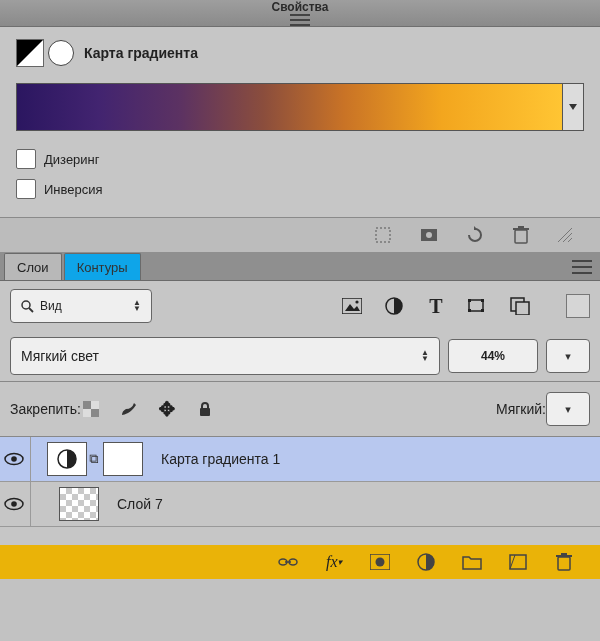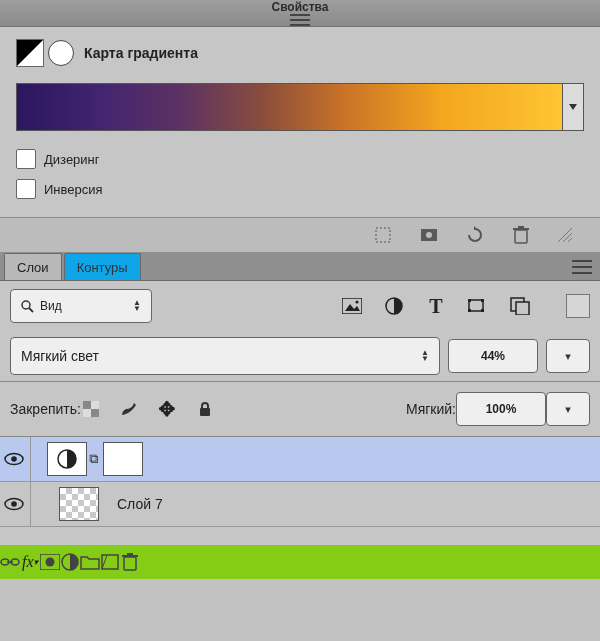--- a/index.html
+++ b/index.html
@@ -55,21 +55,21 @@
   .sep{width:1px;height:44px;background:#9a9a9a;margin-right:6px;}
   .thumb{width:38px;height:32px;border:1px solid #555;background:#fff;display:flex;align-items:center;justify-content:center;font-size:16px;}
   .thumb.checker{background:repeating-conic-gradient(#c9c9c9 0% 25%,#fff 0% 50%) 0 0/12px 12px;}
   .thumb.photo{background:linear-gradient(135deg,#5b3e34,#3b5940,#7b5a3a);}
   .link{width:14px;text-align:center;font-size:13px;color:#333;}
   .mask{width:38px;height:32px;border:1px solid #555;background:#fff;margin-left:2px;}
   .layer .name{margin-left:18px;font-size:14px;}
   .layer .name.italic{font-style:italic;}
   .layer .lock-r{margin-left:auto;margin-right:6px;font-size:15px;color:#333;}
   
-  .bottombar{height:34px;background:#84cc16;display:flex;align-items:center;justify-content:flex-start;padding-right:26px;}
+  .bottombar{height:34px;background:#eab308;display:flex;align-items:center;justify-content:flex-end;gap:26px;padding-right:26px;}
   svg{display:block;}
 </style>
 </head>
 <body>
 
 <div class="panel">
 
   <div class="hdr">
     <span class="title">Свойства</span>
     <div class="spacer"></div>
@@ -241,23 +241,20 @@
         <div class="ic" style="font-size:20px;font-weight:bold;">✥</div>
         <div class="ic">
           <svg width="14" height="16">
               <rect x="2" y="7" width="10" height="8" rx="1" fill="#333"></rect>
               <path d="M4 7 V5 a3 3 0 0 1 6 0 V7" fill="none" stroke="#333" stroke-width="2"></path>
             </svg>
         </div>
       </div>
       <div class="spacer"></div>
       <span class="lbl">Мягкий:</span>
-      <div class="dd small">
-        <span>100%</span>
-      </div>
       <div class="dd tiny">
           <span class="caret">▾</span>
         </div>
     </div>
 
     <div class="divider"></div>
 
     <div id="layer-list">
         <div class="layer sel">
           <div class="eye">
@@ -269,20 +266,21 @@
           <div class="sep"></div>
           <div style="width:10px;"></div>
           <div class="thumb">
             <svg width="20" height="20">
               <circle cx="10" cy="10" r="9" fill="none" stroke="#222" stroke-width="1.5"></circle>
               <path d="M10 1 A9 9 0 0 1 10 19 Z" fill="#222"></path>
             </svg>
           </div>
           <span class="link">⧉</span>
           <div class="mask"></div>
+          <span class="name">Карта градиента 1</span>
         </div>
         <div class="layer">
           <div class="eye">
             <svg width="20" height="14">
               <ellipse cx="10" cy="7" rx="9" ry="5.5" fill="none" stroke="#222" stroke-width="1.5"></ellipse>
               <circle cx="10" cy="7" r="2.8" fill="#222"></circle>
             </svg>
           </div>
           <div class="sep"></div>
           <div style="width:22px;"></div>

